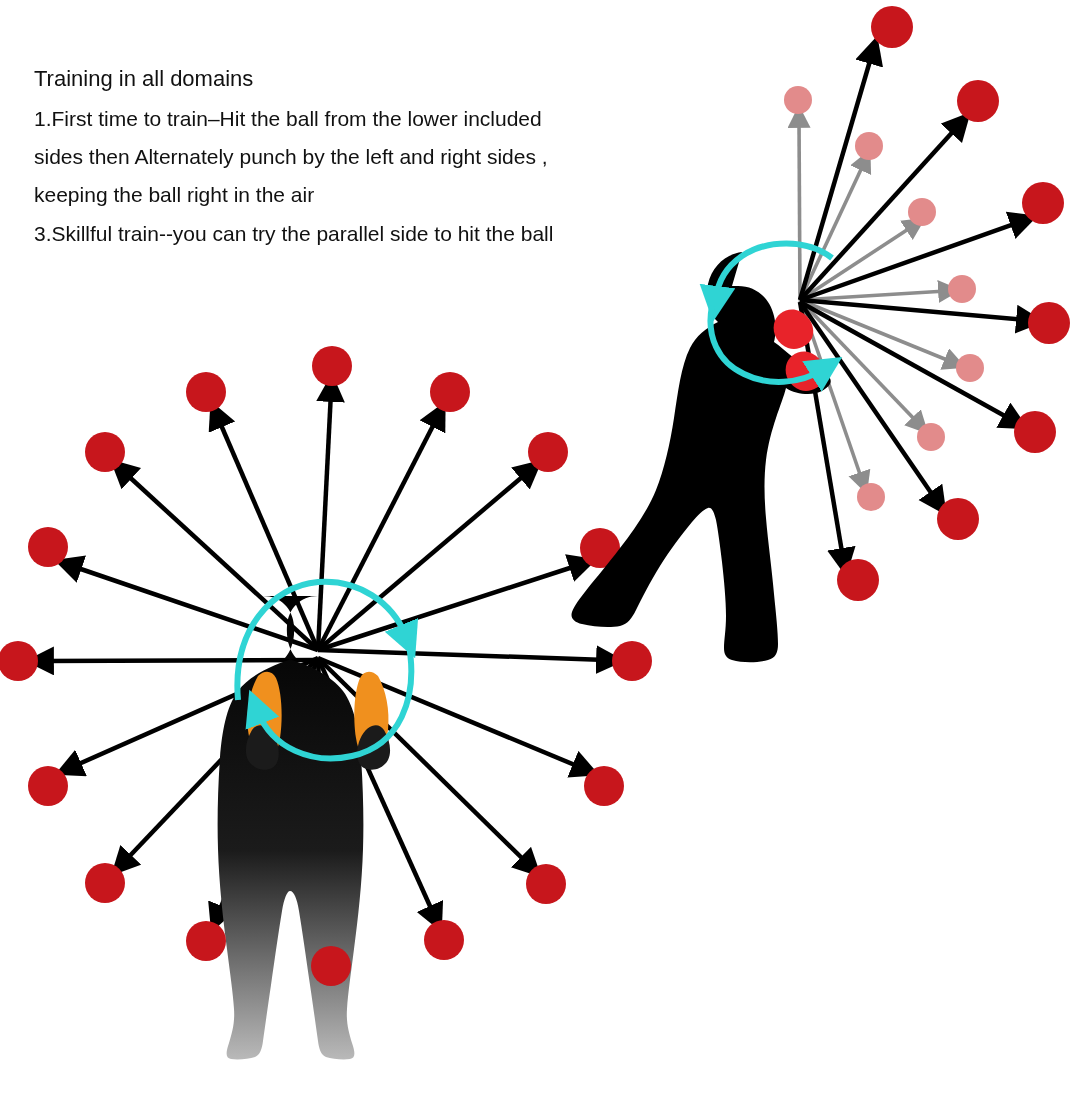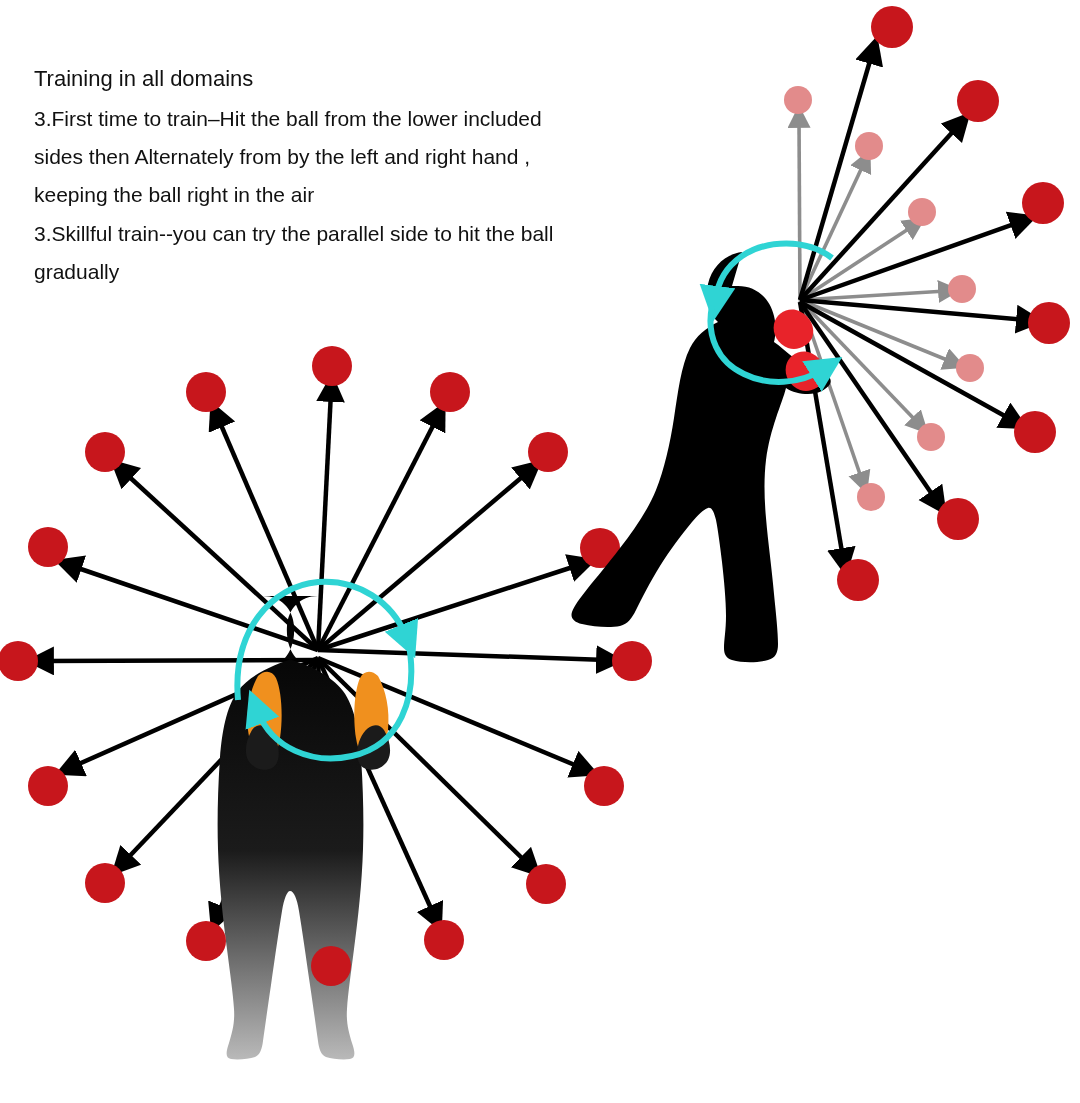--- a/index.html
+++ b/index.html
@@ -243,20 +243,19 @@
         <circle class="ball-red" cx="1049" cy="323" r="21"></circle>
         <circle class="ball-red" cx="1035" cy="432" r="21"></circle>
         <circle class="ball-red" cx="958" cy="519" r="21"></circle>
         <circle class="ball-red" cx="858" cy="580" r="21"></circle>
       </g>
     </g>
   </svg>
 
   <div id="instructions">
     <div class="title">Training in all domains</div>
-    <div class="line">3.First time to train–Hit the ball from the lower included</div>
-    <div class="line">sides then Alternately from by the left and right hand ,</div>
+    <div class="line">1.First time to train–Hit the ball from the lower included</div>
+    <div class="line">sides then Alternately punch by the left and right sides ,</div>
     <div class="line">keeping the ball right in the air</div>
     <div class="line">3.Skillful train--you can try the parallel side to hit the ball</div>
-    <div class="line">gradually</div>
   </div>
 
 </div>
 
 </body></html>

